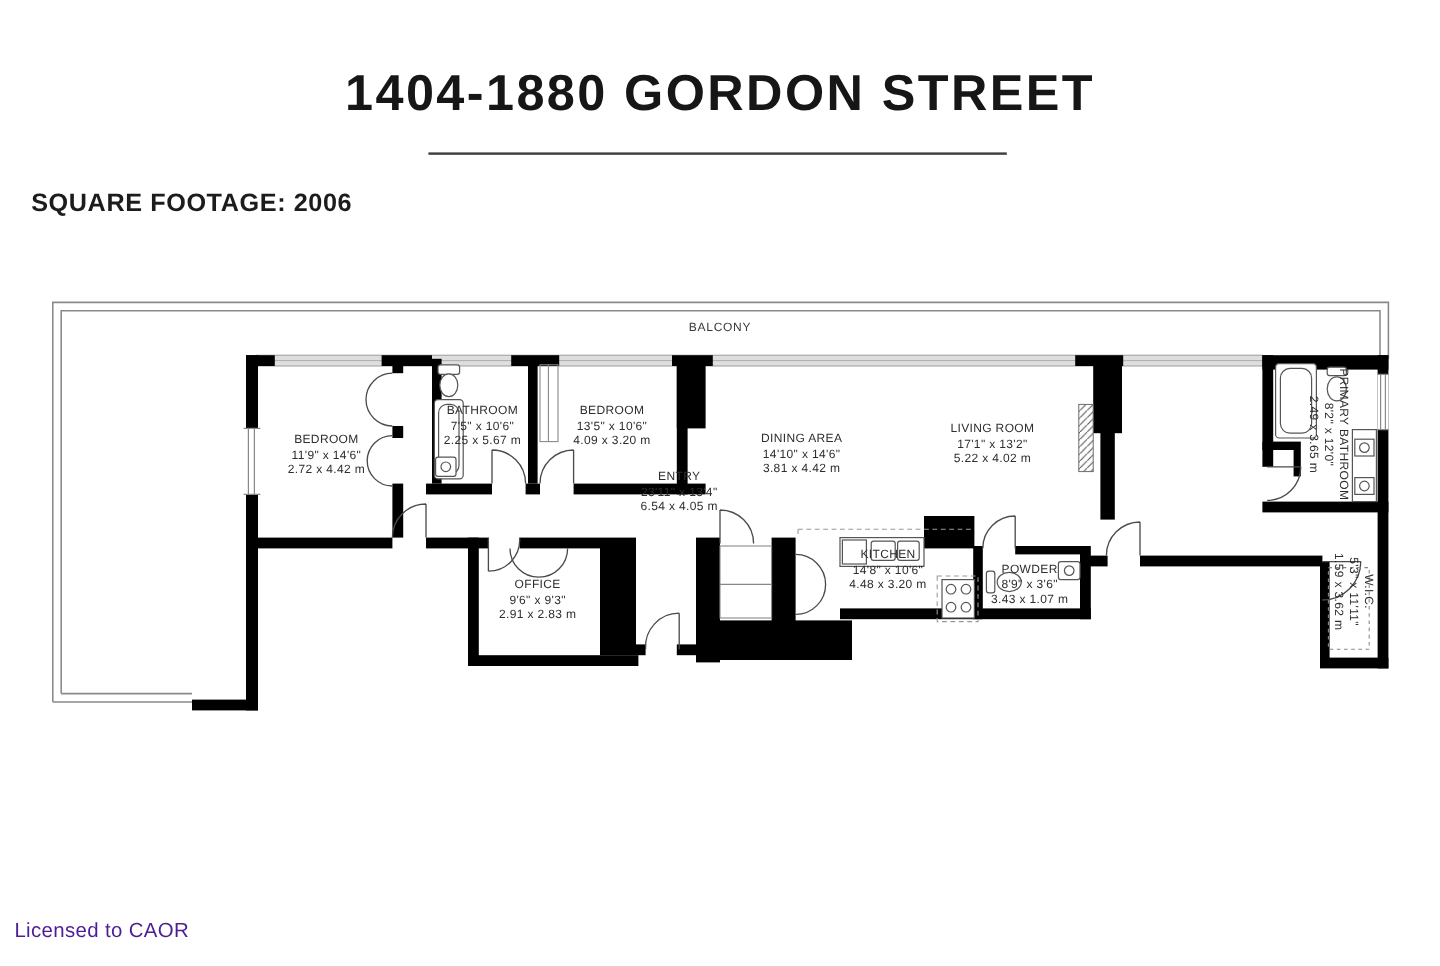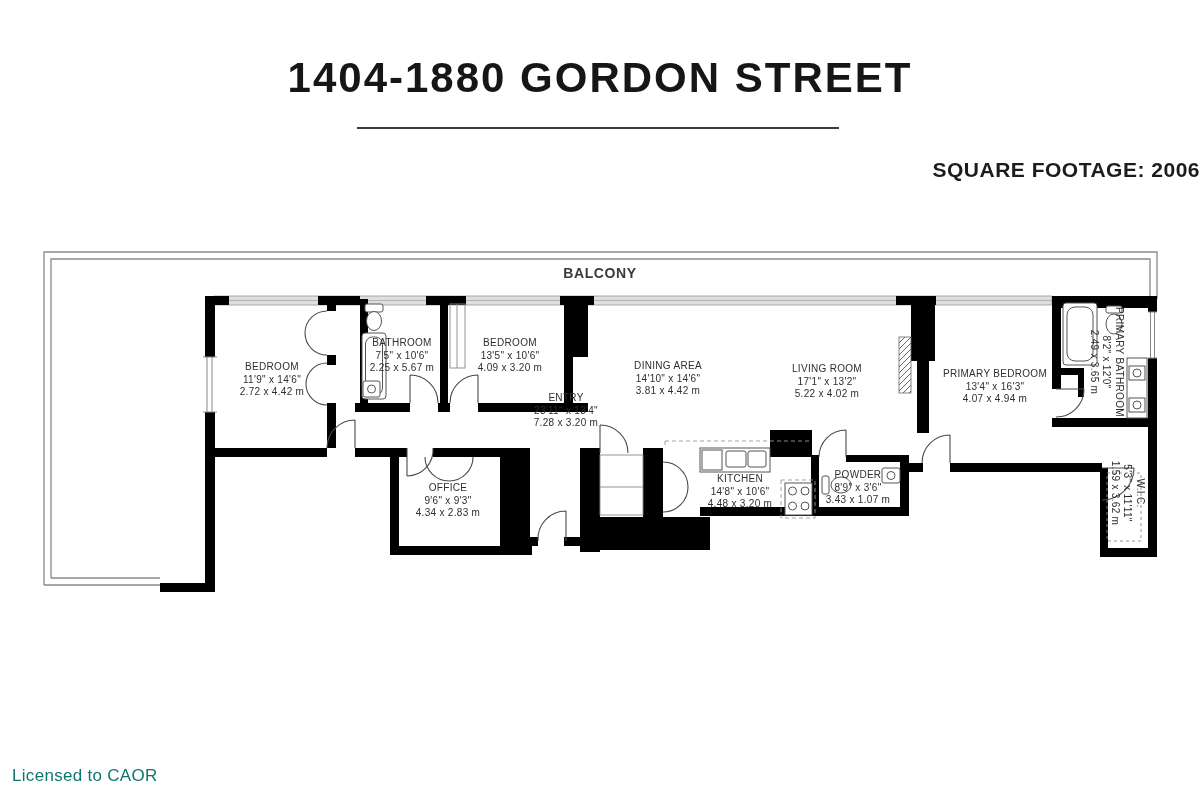--- a/index.html
+++ b/index.html
@@ -1,29 +1,29 @@
 <!DOCTYPE html>
 <html><head>
 <meta charset="utf-8">
 <style>
   html,body{margin:0;padding:0;background:#ffffff;}
   #page{position:relative;width:1200px;height:805px;background:#fff;overflow:hidden;
         font-family:"Liberation Sans","DejaVu Sans",sans-serif;}
   .title{position:absolute;top:54px;left:0;width:100%;text-align:center;
          font-size:42px;font-weight:bold;letter-spacing:2px;color:#161616;}
   .divider{position:absolute;top:127px;left:357px;width:482px;height:2px;background:#3d3d3d;}
-  .subtitle{position:absolute;top:158px;left:0;width:100%;text-align:right;padding-left:46px;
+  .subtitle{position:absolute;top:158px;left:0;width:100%;text-align:left;padding-left:26px;
             box-sizing:border-box;font-size:21px;font-weight:bold;letter-spacing:.5px;color:#1c1c1c;}
   svg{position:absolute;left:0;top:0;}
   .rlabel{position:absolute;transform:translate(-50%,-50%);text-align:center;
           font-size:10px;line-height:12.5px;color:#2e2e2e;letter-spacing:.3px;white-space:nowrap;}
   .rlabel.rot{transform:translate(-50%,-50%) rotate(90deg);}
-  .balcony-label{position:absolute;transform:translate(-50%,-50%);font-size:14px;
-                 letter-spacing:.6px;color:#3a3a3a;font-weight:bold;}
-  .license{position:absolute;left:12px;top:766px;font-size:17px;color:#0f766e;letter-spacing:.3px;}
+  .balcony-label{position:absolute;transform:translate(-50%,-50%);font-size:10px;
+                 letter-spacing:.6px;color:#3a3a3a;}
+  .license{position:absolute;left:12px;top:766px;font-size:17px;color:#4c1d95;letter-spacing:.3px;}
 </style>
 </head>
 <body>
 
 <div id="page">
 
   <div class="title">1404-1880 GORDON STREET</div>
   <div class="divider"></div>
   <div class="subtitle">SQUARE FOOTAGE: 2006</div>
 
@@ -197,53 +197,48 @@
     <div>2.25 x 5.67 m</div>
   </div>
   <div class="rlabel" style="left:510px;top:356px">
     <div>BEDROOM</div>
     <div>13'5" x 10'6"</div>
     <div>4.09 x 3.20 m</div>
   </div>
   <div class="rlabel" style="left:566px;top:411px">
     <div>ENTRY</div>
     <div>23'11" x 13'4"</div>
-    <div>7.28 x 3.20 m</div>
+    <div>6.54 x 4.05 m</div>
   </div>
   <div class="rlabel" style="left:668px;top:379px">
     <div>DINING AREA</div>
     <div>14'10" x 14'6"</div>
     <div>3.81 x 4.42 m</div>
   </div>
-  <div class="rlabel" style="left:827px;top:382px">
+  <div class="rlabel" style="left:827px;top:371px">
     <div>LIVING ROOM</div>
     <div>17'1" x 13'2"</div>
     <div>5.22 x 4.02 m</div>
-  </div>
-  <div class="rlabel" style="left:995px;top:387px">
-    <div>PRIMARY BEDROOM</div>
-    <div>13'4" x 16'3"</div>
-    <div>4.07 x 4.94 m</div>
   </div>
   <div class="rlabel rot" style="left:1106px;top:362px">
     <div>PRIMARY BATHROOM</div>
     <div>8'2" x 12'0"</div>
     <div>2.49 x 3.65 m</div>
   </div>
   <div class="rlabel rot" style="left:1127px;top:493px">
     <div>W.I.C.</div>
     <div>5'3" x 11'11"</div>
     <div>1.59 x 3.62 m</div>
   </div>
   <div class="rlabel" style="left:448px;top:501px">
     <div>OFFICE</div>
     <div>9'6" x 9'3"</div>
-    <div>4.34 x 2.83 m</div>
-  </div>
-  <div class="rlabel" style="left:740px;top:492px">
+    <div>2.91 x 2.83 m</div>
+  </div>
+  <div class="rlabel" style="left:740px;top:476px">
     <div>KITCHEN</div>
     <div>14'8" x 10'6"</div>
     <div>4.48 x 3.20 m</div>
   </div>
   <div class="rlabel" style="left:858px;top:488px">
     <div>POWDER</div>
     <div>8'9" x 3'6"</div>
     <div>3.43 x 1.07 m</div>
   </div>
 

